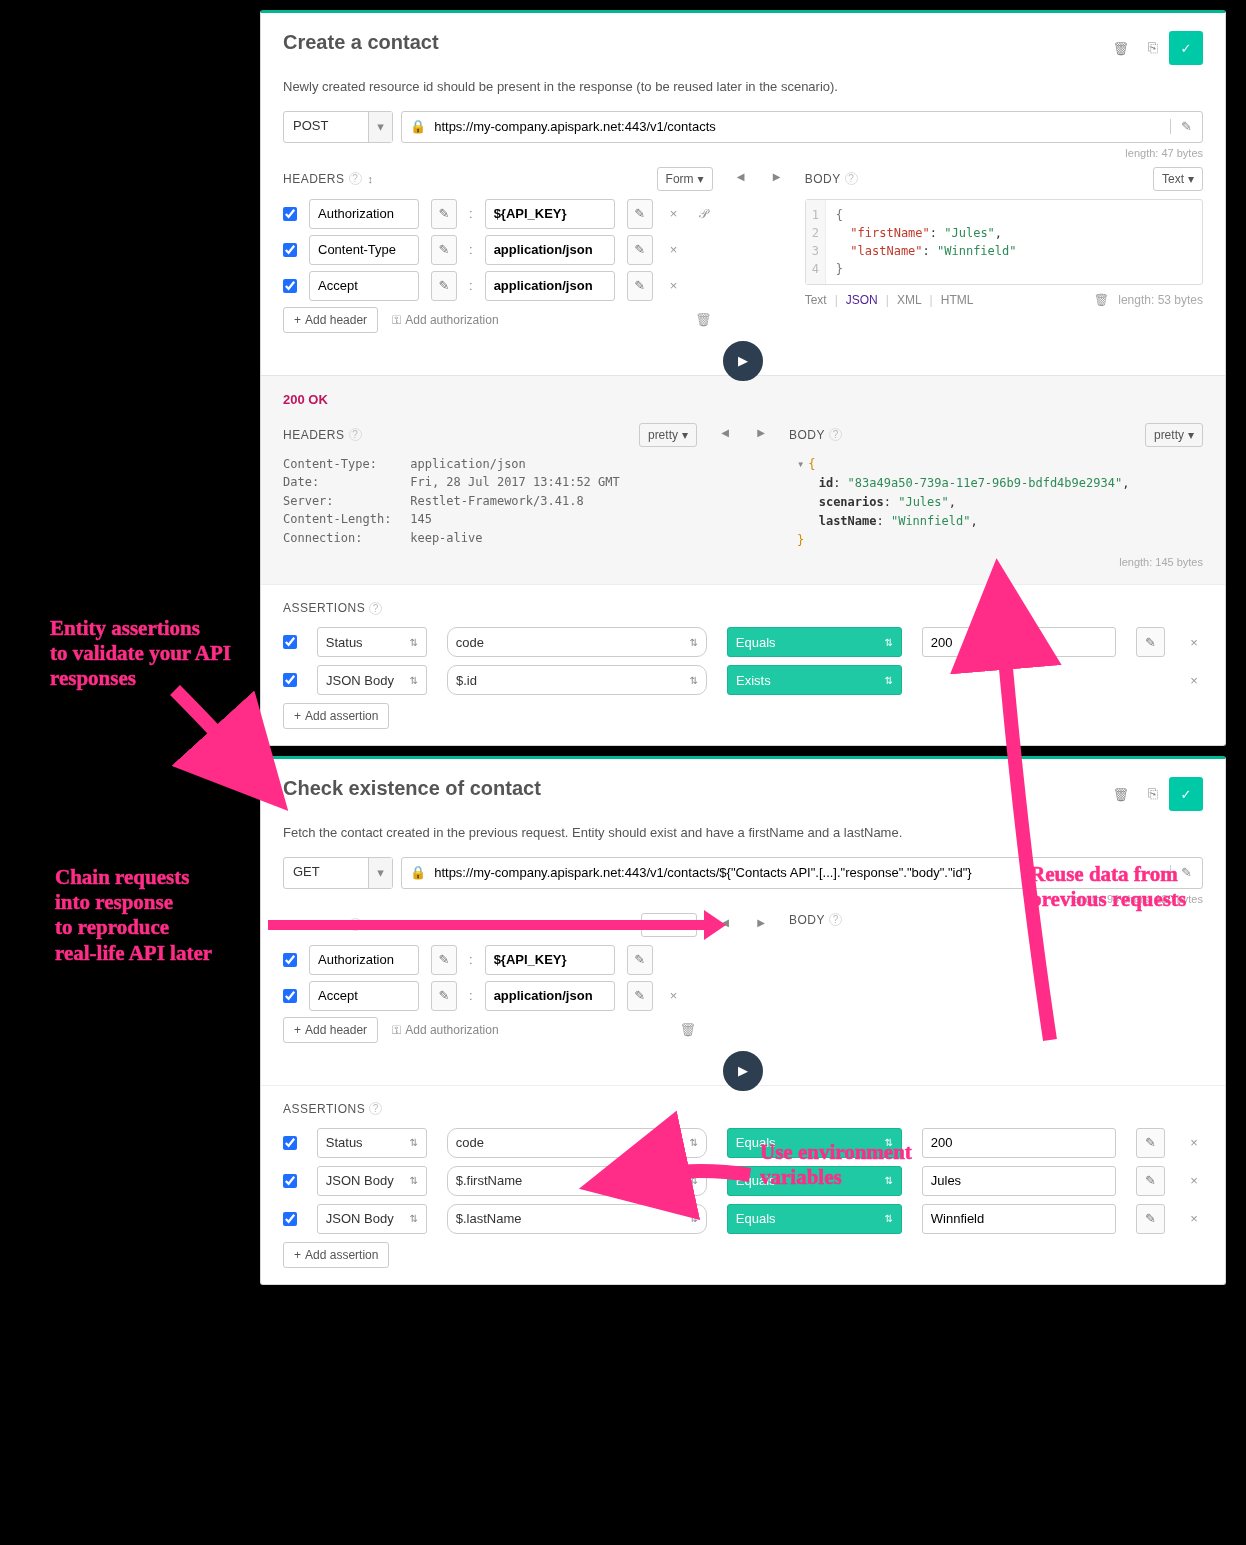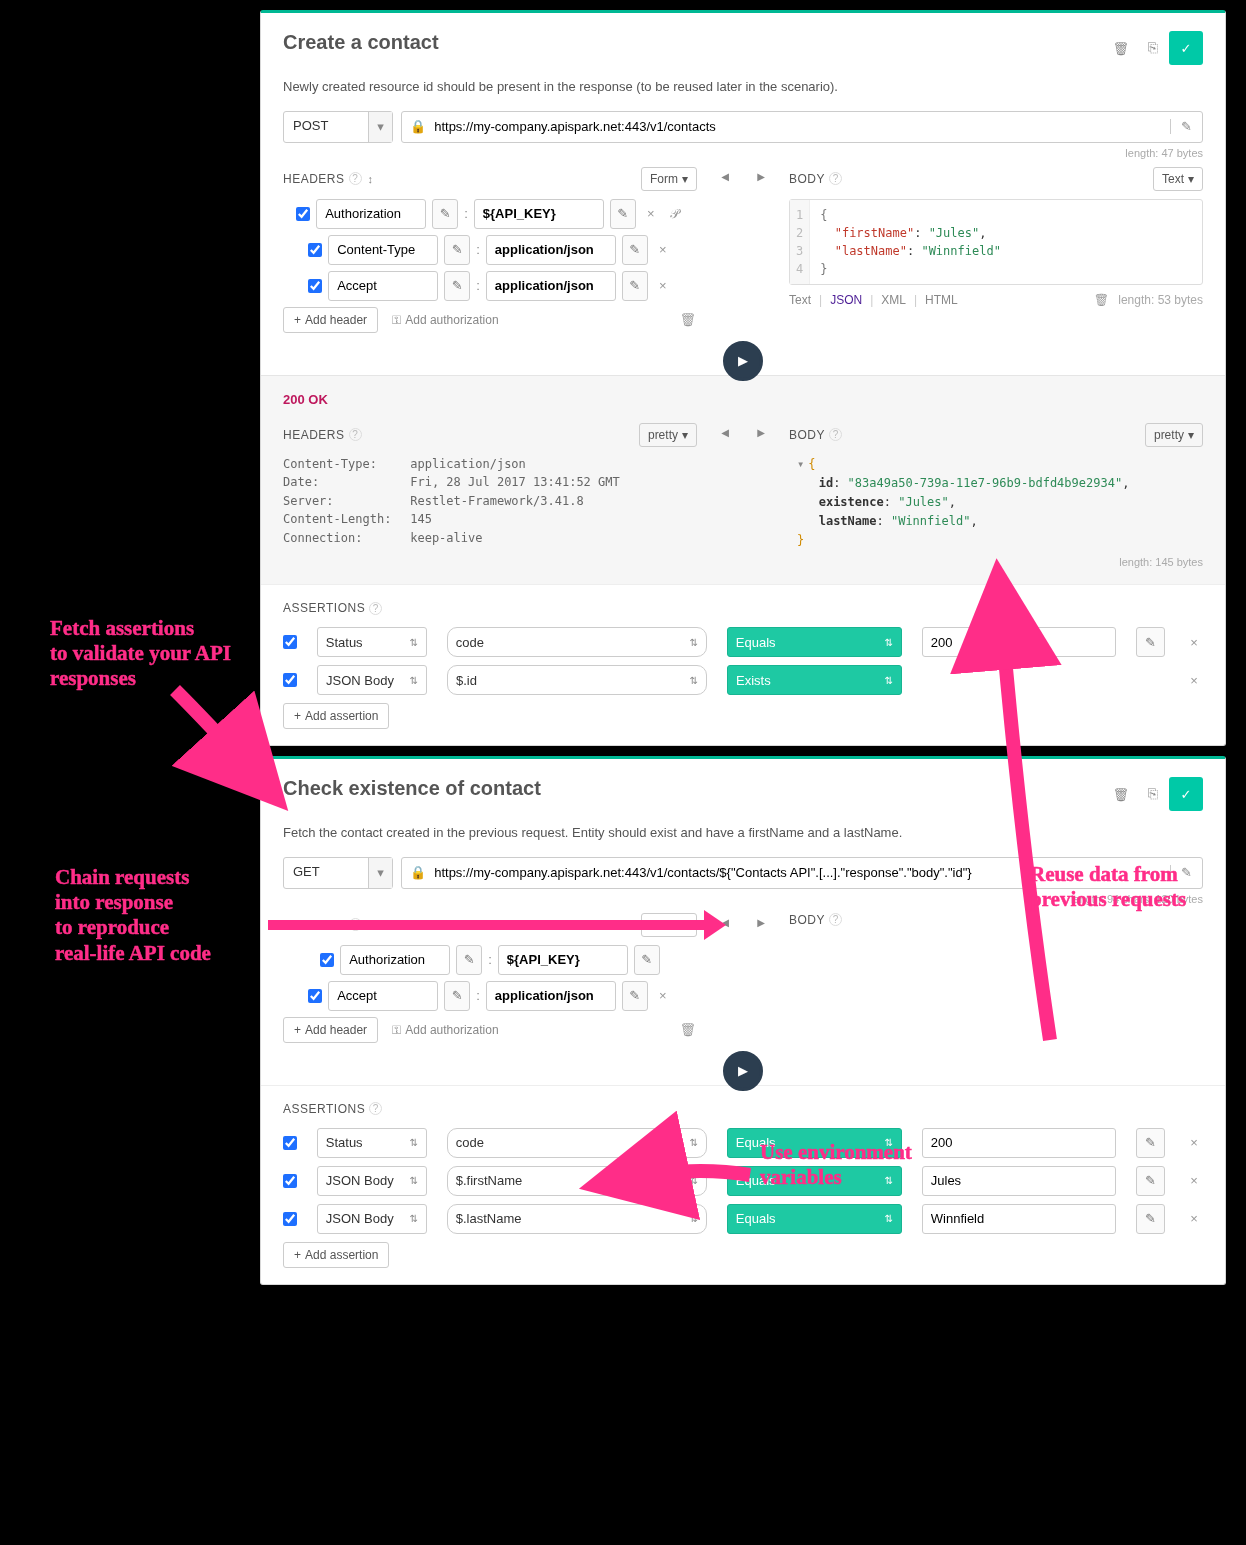--- a/index.html
+++ b/index.html
@@ -56,21 +56,21 @@
 
   .sect-head { display:flex; align-items:center; margin-bottom:8px; }
   .sect-label { font-size:12px; letter-spacing:.5px; color:#555; font-weight:400; }
   .sect-head .q { font-size:10px; color:#bbb; border:1px solid #ddd; border-radius:50%; width:13px; height:13px; display:inline-flex;align-items:center;justify-content:center; margin-left:4px;}
   .sect-head .sort { margin-left:6px; color:#888; font-size:11px; }
   .sect-head .spacer { flex:1; }
   .dropdown-mini {
     border:1px solid #ccc; border-radius:3px; padding:4px 8px; font-size:12px; color:#555;
     display:flex; align-items:center; gap:4px;
   }
-  .hdr-row { display:flex; align-items:center; gap:6px; margin-bottom:6px;justify-content:center; }
+  .hdr-row { display:flex; align-items:center; gap:12px; margin-bottom:6px; }
   .chk { width:14px; height:14px; accent-color:#1e6fff; }
   .hdr-name, .hdr-val {
     border:1px solid #ccc; border-radius:3px; height:30px; padding:4px 8px; font-size:13px;
   }
   .hdr-name { width:110px; }
   .hdr-val { width:130px;font-weight:bold; }
   .mini-ico {
     width:26px; height:30px; border:1px solid #ccc; border-radius:3px;
     display:flex;align-items:center;justify-content:center; color:#777; background:#fafafa;
   }
@@ -327,21 +327,21 @@
             <span class="q">?</span>
               <span class="spacer"></span>
             <span class="dropdown-mini">
                 <span>pretty</span>
                 <span>▾</span>
               </span>
           </div>
           <div class="json-body">
             <span class="arrow">▾</span><span class="br">{</span><br>
             &nbsp;&nbsp;&nbsp;<span class="key">id</span>: <span class="val-str">"<span>83a49a50-739a-11e7-96b9-bdfd4b9e2934</span>"</span>,<br>
-            &nbsp;&nbsp;&nbsp;<span class="key">existence</span>: <span class="val-str">"<span>Jules</span>"</span>,<br>
+            &nbsp;&nbsp;&nbsp;<span class="key">scenarios</span>: <span class="val-str">"<span>Jules</span>"</span>,<br>
             &nbsp;&nbsp;&nbsp;<span class="key">lastName</span>: <span class="val-str">"<span>Winnfield</span>"</span>,<br>
             <span class="br">}</span>
           </div>
           <div class="len-hint-resp">length: 145 bytes</div>
         </div>
       </div>
     </div>
 
     <div class="assert-sect">
       <div class="sect-head" style="margin-bottom:12px;">
@@ -524,38 +524,38 @@
             <span>+</span>
             <span>Add assertion</span>
           </div>
       </div>
     </div>
   </div>
 
 </div>
 
 <div class="annot" style="top:616px; left:50px;">
-  <div>Fetch assertions</div>
+  <div>Entity assertions</div>
   <div>to validate your API</div>
   <div>responses</div>
 </div>
 <svg class="arrow-svg" style="top:685px; left:170px;" width="120" height="120">
   <defs>
       <marker id="ah1" markerWidth="8" markerHeight="8" refX="5" refY="4" orient="auto">
         <polygon points="0 0, 8 4, 0 8" fill="#ff2d88"></polygon>
       </marker>
     </defs>
   <path d="M5,5 Q40,40 90,95" stroke="#ff2d88" stroke-width="14" fill="none" marker-end="url(#ah1)"></path>
 </svg>
 
 <div class="annot" style="top:865px; left:55px;">
   <div>Chain requests</div>
   <div>into response</div>
   <div>to reproduce</div>
-  <div>real-life API code</div>
+  <div>real-life API later</div>
 </div>
 <div class="long-arrow-right" style="top:920px; left:268px; width:440px;"></div>
 
 <div class="annot" style="top:862px; left:1030px;">
   <div>Reuse data from</div>
   <div>previous requests</div>
 </div>
 <svg class="arrow-svg" style="top:590px; left:990px;" width="120" height="460">
   <defs>
       <marker id="ah3" markerWidth="8" markerHeight="8" refX="5" refY="4" orient="auto">

